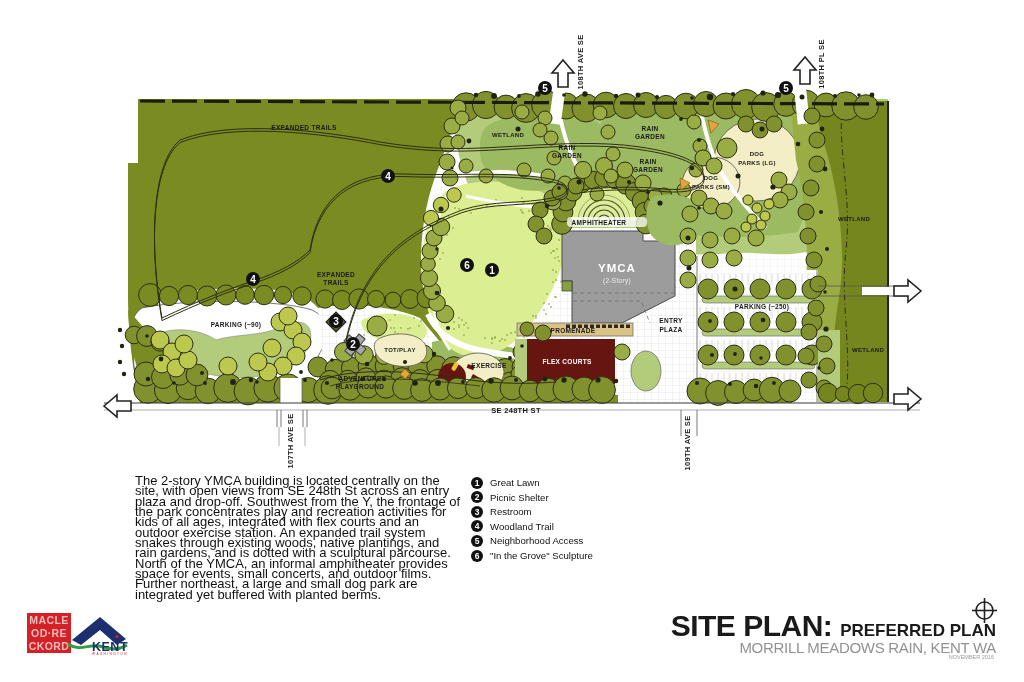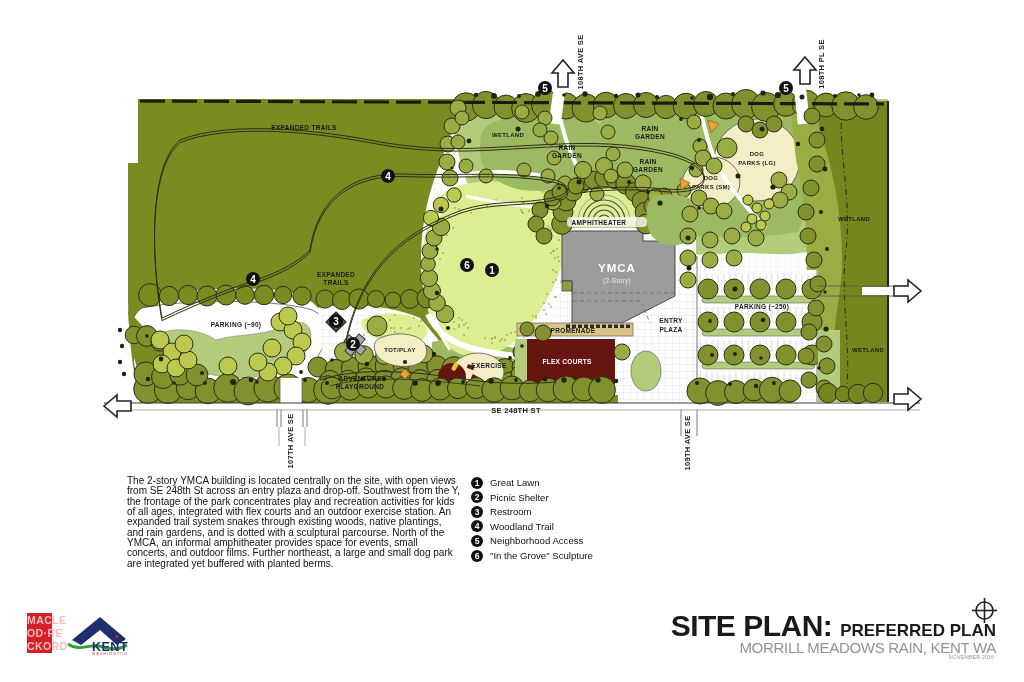--- a/index.html
+++ b/index.html
@@ -1,25 +1,25 @@
 <!DOCTYPE html>
 <html><head><meta charset="utf-8">
 <style>
 html,body{margin:0;padding:0;width:1024px;height:682px;background:#fff;
 font-family:"Liberation Sans",sans-serif;overflow:hidden;}
 .abs{position:absolute;}
 #map{position:absolute;left:0;top:0;}
 h2{margin:0;font-size:17px;letter-spacing:-0.2px;color:#111;}
 #concept{left:127px;top:474px;width:334px;}
-#concept p{margin:2px 0 0 0;font-size:10px;line-height:10.35px;color:#111;}
+#concept p{margin:2px 0 0 8px;font-size:13px;line-height:10.35px;color:#111;}
 #legend{left:471px;top:474px;width:200px;}
 .li{display:flex;align-items:center;margin-top:2.6px;font-size:9.6px;color:#111;}
 .num{width:12px;height:12px;border-radius:50%;background:#111;color:#fff;font-size:8.5px;
 font-weight:bold;text-align:center;line-height:12px;margin-right:7px;flex:none;}
-#mlogo{left:27px;top:613px;width:25px;height:40px;background:#d42127;color:#f3bcbc;
+#mlogo{left:27px;top:613px;width:44px;height:40px;background:#d42127;color:#f3bcbc;
 font-size:10.5px;font-weight:bold;line-height:12.8px;text-align:center;padding-top:1px;box-sizing:border-box;letter-spacing:0.4px;}
 #title{left:640px;top:596px;width:356px;height:70px;}
 #t1{position:absolute;right:0;top:13px;font-size:30px;font-weight:bold;color:#1a1a1a;
 letter-spacing:-0.5px;white-space:nowrap;}
 #t1 span{font-size:17px;letter-spacing:0;}
 #t2{position:absolute;right:0;top:43px;font-size:15px;color:#929292;letter-spacing:-0.3px;white-space:nowrap;}
 #t3{position:absolute;right:2px;top:58px;font-size:5.5px;color:#9a9a9a;}
 #compass{position:absolute;right:-2px;top:1px;}
 </style></head>
 <body>

